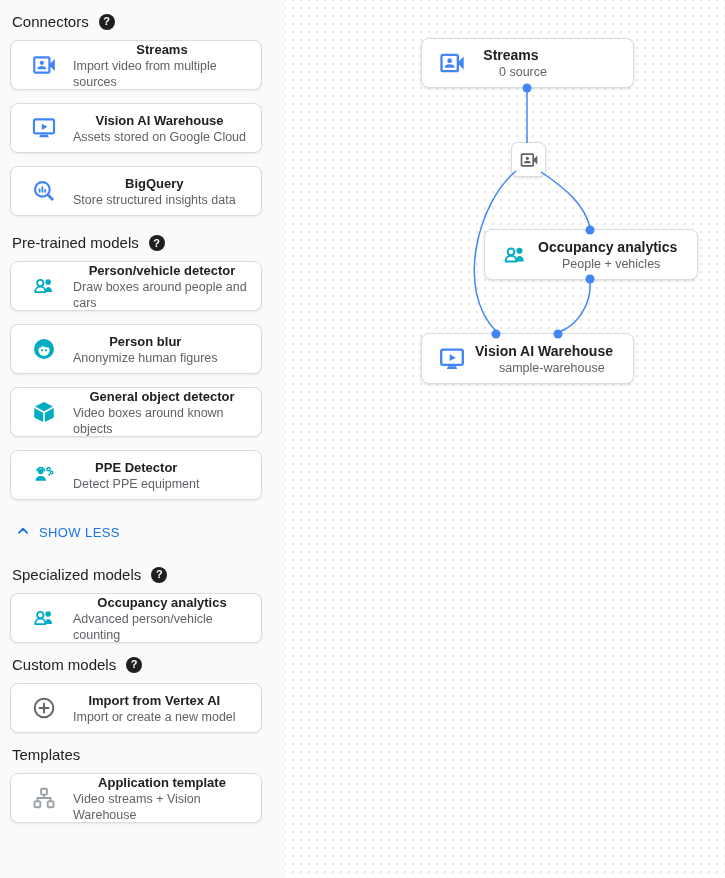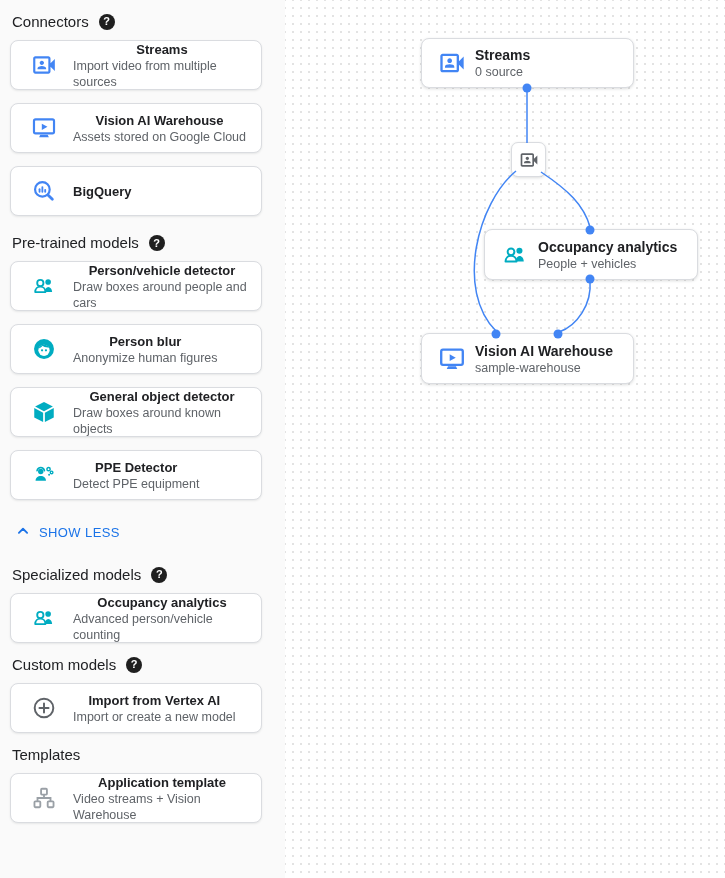--- a/index.html
+++ b/index.html
@@ -38,21 +38,21 @@
   .canvas { position:relative; flex:1; background:#fff;
             background-image:radial-gradient(circle,#e3e3e3 1.1px, transparent 1.4px);
             background-size:8px 8px; background-position:4px 4px; }
   .wires { position:absolute; left:0; top:0; z-index:3; pointer-events:none; }
   .node { position:absolute; z-index:2; background:#fff; border:1px solid #dadce0; border-radius:8px;
           display:flex; align-items:center; gap:9px; padding:0 12px 0 16px;
           box-shadow:0 1px 3px rgba(60,64,67,.18); cursor:pointer; }
   .node .nicon { width:28px; height:28px; flex-shrink:0; display:inline-flex; }
   .node .nicon svg { width:100%; height:100%; }
   .node .t { font-size:14px; font-weight:700; color:#202124; line-height:18px; }
-  .node .s { font-size:12.5px; color:#5f6368; line-height:16px; }
+  .node .s { font-size:12.5px; color:#5f6368; line-height:16px;margin-left:24px; }
   #node-streams   { left:136px; top:38px;  width:213px; height:50px; }
   #node-occupancy { left:199px; top:229px; width:214px; height:51px; }
   #node-warehouse { left:136px; top:333px; width:213px; height:51px; }
   .mini-node { position:absolute; z-index:2; left:226px; top:142px; width:35px; height:35px;
                background:#fff; border:1px solid #dadce0; border-radius:7px;
                box-shadow:0 1px 3px rgba(60,64,67,.18); display:flex; align-items:center;
                justify-content:center; cursor:pointer; }
   .mini-node .micon { width:20px; height:20px; display:inline-flex; color:#5f6368; }
   .mini-node .micon svg { width:100%; height:100%; }
 </style>
@@ -99,20 +99,21 @@
         <svg viewBox="0 0 24 24" fill="none" stroke="currentColor">
             <circle cx="10.5" cy="10.5" r="6.75" stroke-width="2"></circle>
             <path d="M15.9 15.9l3.8 3.8" stroke-width="2.6" stroke-linecap="round"></path>
             <path d="M7.9 10.3v2.5" stroke-width="1.7" stroke-linecap="round"></path>
             <path d="M10.5 8.4v4.4" stroke-width="1.7" stroke-linecap="round"></path>
             <path d="M13.1 10.9v1.9" stroke-width="1.7" stroke-linecap="round"></path>
           </svg>
       </span>
       <span class="ctext">
         <span class="t">BigQuery</span>
+        <span class="s">Store structured insights data</span>
       </span>
     </div>
 
     <div class="sec-head mt14">
       <span class="sec-title">Pre-trained models</span>
       <span class="help">?</span>
     </div>
 
     <div class="card">
       <span class="cicon teal">
@@ -148,21 +149,21 @@
     <div class="card">
       <span class="cicon teal">
         <svg viewBox="0 0 24 24" fill="currentColor">
             <path d="M12 2.8l8.2 4.2-8.2 4.2L3.8 7z"></path>
             <path d="M3 8.4l8.2 4.2v8.6L3 17z"></path>
             <path d="M21 8.4l-8.2 4.2v8.6L21 17z"></path>
           </svg>
       </span>
       <span class="ctext">
         <span class="t">General object detector</span>
-        <span class="s">Draw boxes around known objects</span>
+        <span class="s">Video boxes around known objects</span>
       </span>
     </div>
 
     <div class="card">
       <span class="cicon teal">
         <svg viewBox="0 0 24 24">
             <circle cx="9" cy="8.8" r="2.5" fill="currentColor"></circle>
             <path d="M5.6 8c.4-1.7 1.8-2.9 3.4-2.9S12 6.3 12.4 8" stroke="currentColor" fill="none" stroke-width="1.5" stroke-linecap="round"></path>
             <path fill="currentColor" d="M4.2 17.4c0-2.7 2.1-4.4 4.8-4.4s4.8 1.7 4.8 4.4z"></path>
             <circle cx="16.2" cy="6.6" r="1.5" fill="none" stroke="currentColor" stroke-width="1.4"></circle>

